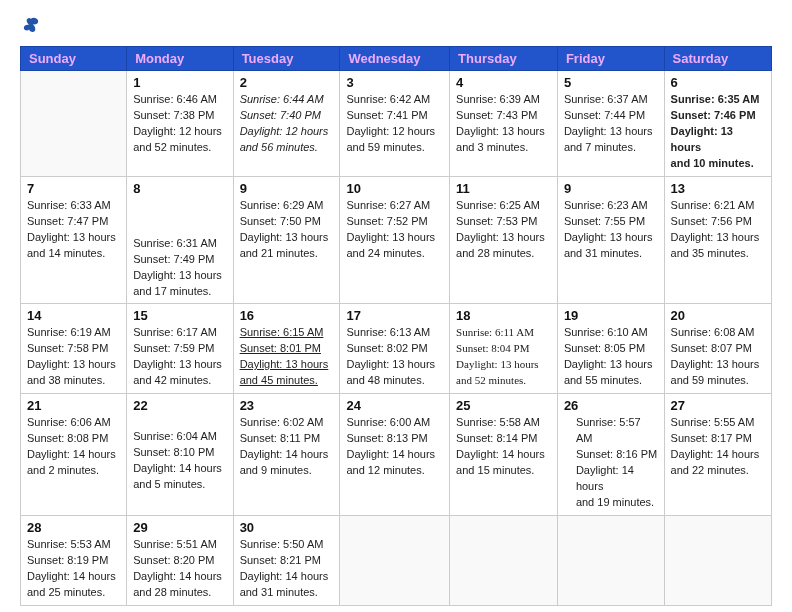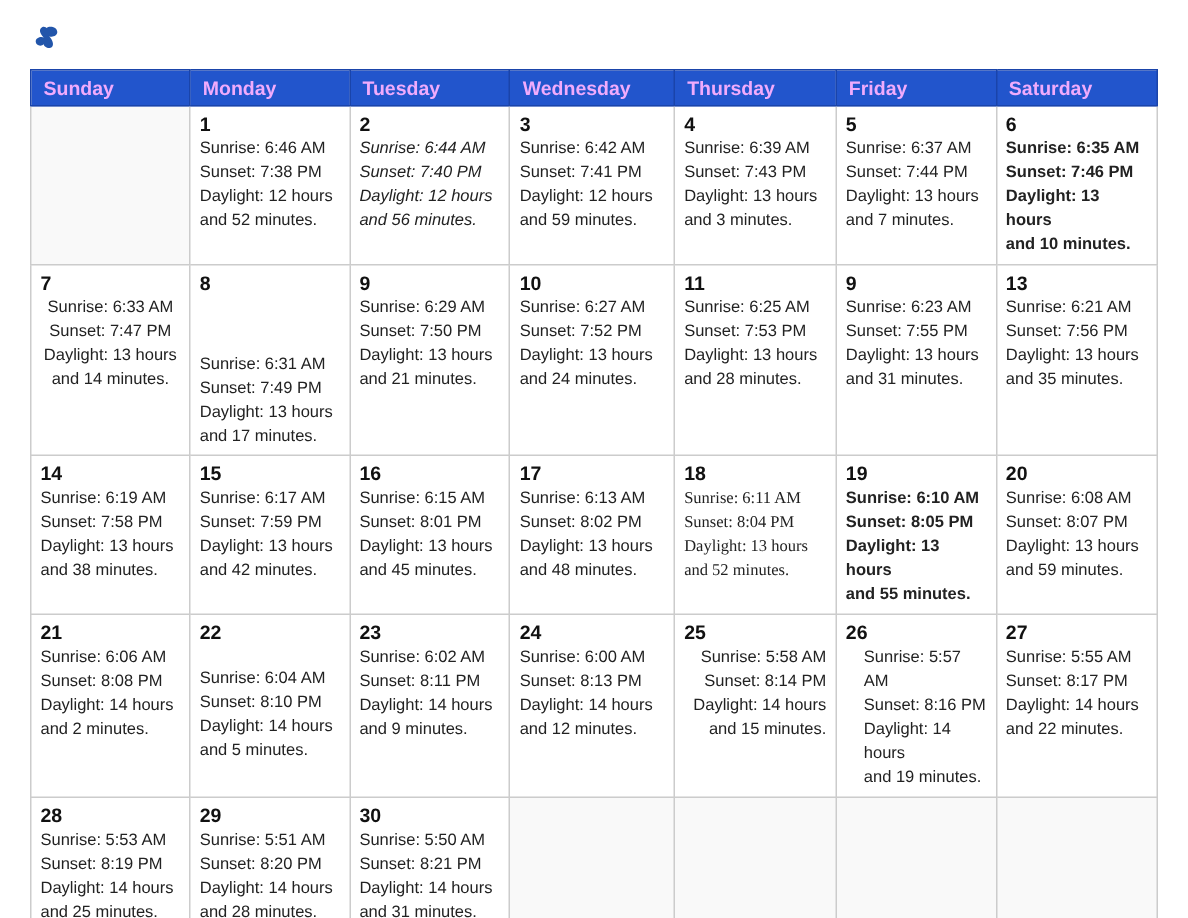--- a/index.html
+++ b/index.html
@@ -170,21 +170,21 @@
             <span class="day-num">6</span>
             <div class="day-info" style="white-space: pre-line; font-weight: bold;">Sunrise: 6:35 AM
 Sunset: 7:46 PM
 Daylight: 13 hours
 and 10 minutes.</div>
           </td>
         </tr>
         <tr class="week-row">
           <td>
             <span class="day-num">7</span>
-            <div class="day-info" style="white-space: pre-line; text-align: center;">Sunrise: 6:33 AM
+            <div class="day-info" style="white-space: pre-line;">Sunrise: 6:33 AM
 Sunset: 7:47 PM
 Daylight: 13 hours
 and 14 minutes.</div>
           </td>
           <td>
             <span class="day-num">8</span>
             <div class="day-info" style="white-space: pre-line; margin-top: 40px;">Sunrise: 6:31 AM
 Sunset: 7:49 PM
 Daylight: 13 hours
 and 17 minutes.</div>
@@ -235,42 +235,42 @@
           </td>
           <td>
             <span class="day-num">15</span>
             <div class="day-info" style="white-space: pre-line;">Sunrise: 6:17 AM
 Sunset: 7:59 PM
 Daylight: 13 hours
 and 42 minutes.</div>
           </td>
           <td>
             <span class="day-num">16</span>
-            <div class="day-info" style="white-space: pre-line;">Sunrise: 6:15 AM
+            <div class="day-info" style="white-space: pre-line; text-decoration: underline;">Sunrise: 6:15 AM
 Sunset: 8:01 PM
 Daylight: 13 hours
 and 45 minutes.</div>
           </td>
           <td>
             <span class="day-num">17</span>
             <div class="day-info" style="white-space: pre-line;">Sunrise: 6:13 AM
 Sunset: 8:02 PM
 Daylight: 13 hours
 and 48 minutes.</div>
           </td>
           <td>
             <span class="day-num">18</span>
             <div class="day-info" style="white-space: pre-line; font-family: Liberation Serif, serif;">Sunrise: 6:11 AM
 Sunset: 8:04 PM
 Daylight: 13 hours
 and 52 minutes.</div>
           </td>
           <td>
             <span class="day-num">19</span>
-            <div class="day-info" style="white-space: pre-line; font-weight: bold;">Sunrise: 6:10 AM
+            <div class="day-info" style="white-space: pre-line;">Sunrise: 6:10 AM
 Sunset: 8:05 PM
 Daylight: 13 hours
 and 55 minutes.</div>
           </td>
           <td>
             <span class="day-num">20</span>
             <div class="day-info" style="white-space: pre-line;">Sunrise: 6:08 AM
 Sunset: 8:07 PM
 Daylight: 13 hours
 and 59 minutes.</div>
@@ -300,21 +300,21 @@
           </td>
           <td>
             <span class="day-num">24</span>
             <div class="day-info" style="white-space: pre-line;">Sunrise: 6:00 AM
 Sunset: 8:13 PM
 Daylight: 14 hours
 and 12 minutes.</div>
           </td>
           <td>
             <span class="day-num">25</span>
-            <div class="day-info" style="white-space: pre-line; text-align: right;">Sunrise: 5:58 AM
+            <div class="day-info" style="white-space: pre-line;">Sunrise: 5:58 AM
 Sunset: 8:14 PM
 Daylight: 14 hours
 and 15 minutes.</div>
           </td>
           <td>
             <span class="day-num">26</span>
             <div class="day-info" style="white-space: pre-line; margin-left: 12px;">Sunrise: 5:57 AM
 Sunset: 8:16 PM
 Daylight: 14 hours
 and 19 minutes.</div>

